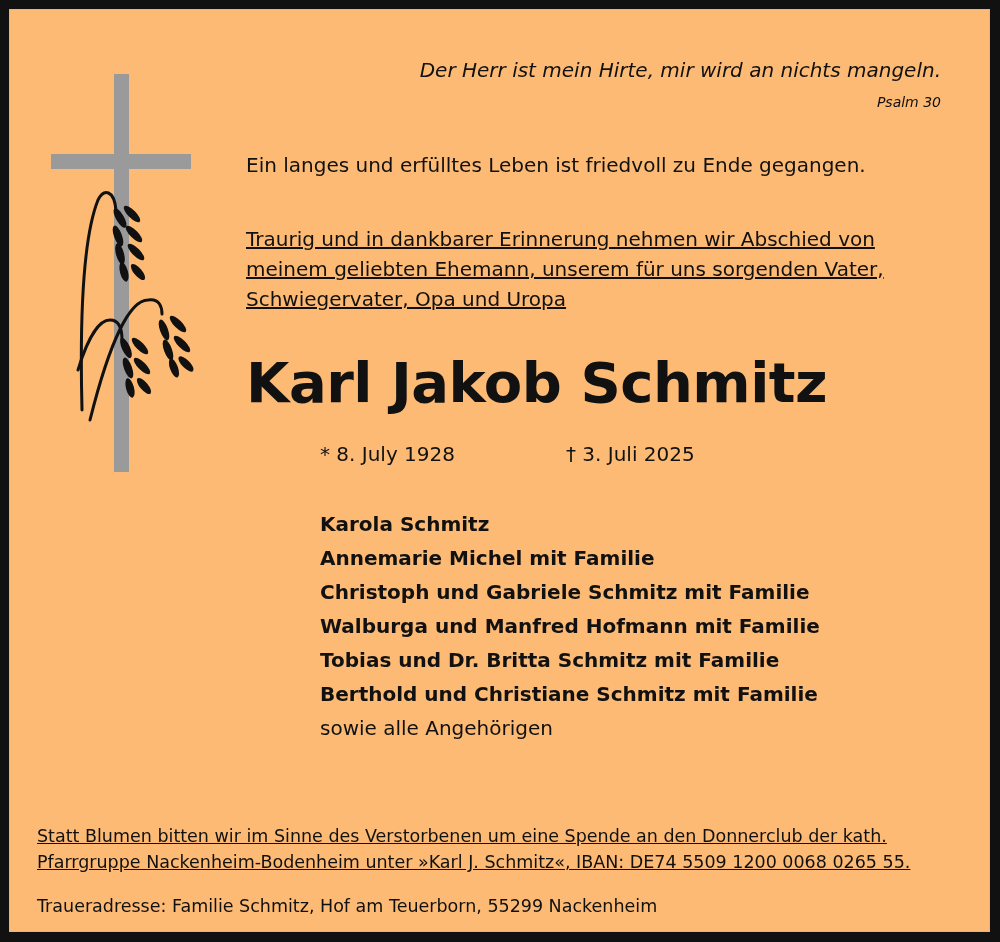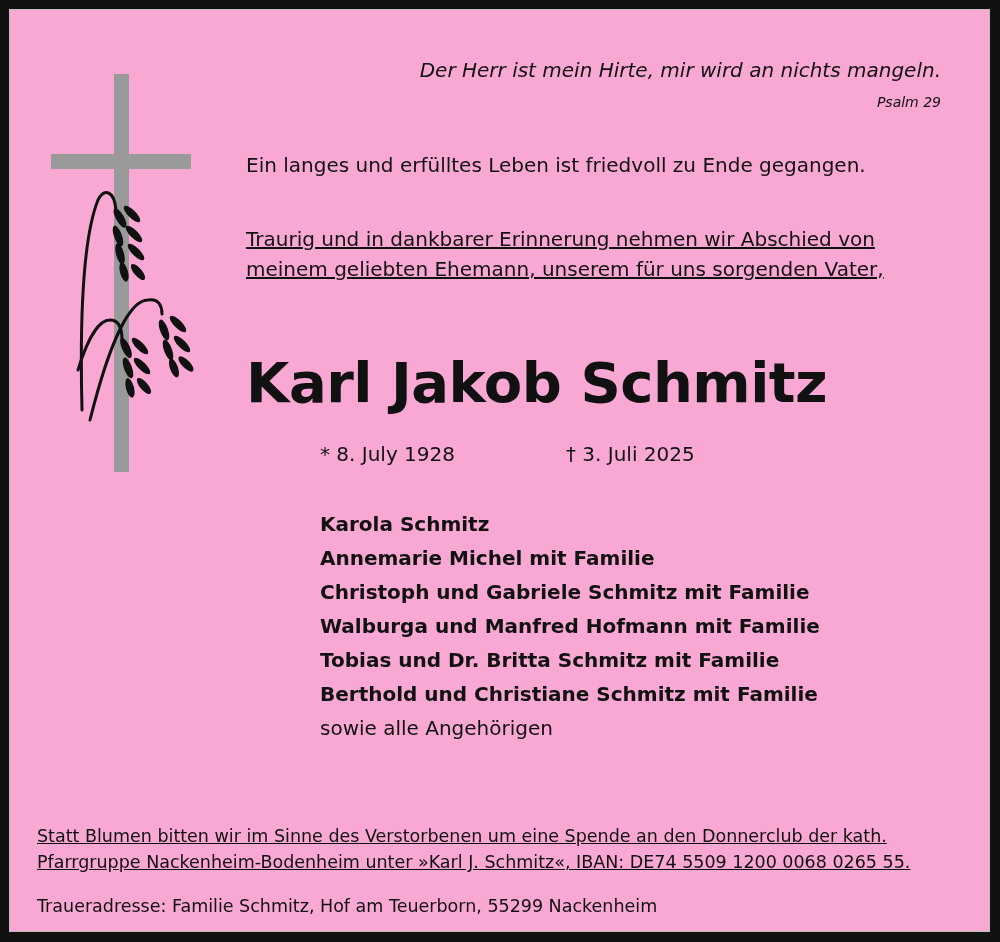--- a/index.html
+++ b/index.html
@@ -2,21 +2,21 @@
 <html><head>
 <meta charset="utf-8">
 <style>
   html, body { margin: 0; padding: 0; }
   body {
     width: 1000px; height: 942px; background: #111111; position: relative; overflow: hidden;
     font-family: "DejaVu Sans", "Liberation Sans", sans-serif; color: #111;
   }
   .card {
     position: absolute; left: 9px; top: 9px; width: 981px; height: 923px;
-    background: #f9a8d4; border: 1px solid #bdbdbd; box-sizing: border-box;
+    background: #fdba74; border: 1px solid #bdbdbd; box-sizing: border-box;
   }
   .abs { position: absolute; white-space: nowrap; }
   .motto { right: 48px; top: 48px; font-style: italic; font-size: 20px; text-align: right; }
   .motto-src { right: 48px; top: 84px; font-style: italic; font-size: 14px; }
   .intro { left: 236px; top: 143px; font-size: 20px; }
   .para { left: 236px; top: 214px; font-size: 20px; line-height: 30px; white-space: normal; width: 640px; }
   .name { left: 236px; top: 340px; font-size: 56px; font-weight: bold; letter-spacing: -0.5px; text-align: center; }
   .birth { left: 310px; top: 432px; font-size: 20px; }
   .death { left: 556px; top: 432px; font-size: 20px; }
   .family { left: 310px; top: 497px; font-size: 20px; line-height: 34px; }
@@ -61,27 +61,28 @@
       <ellipse cx="56" cy="168" rx="4" ry="11" transform="rotate(-25 56 168)"></ellipse>
       <ellipse cx="70" cy="166" rx="4" ry="11" transform="rotate(-45 70 166)"></ellipse>
       <ellipse cx="58" cy="188" rx="4" ry="11" transform="rotate(-20 58 188)"></ellipse>
       <ellipse cx="72" cy="186" rx="4" ry="11" transform="rotate(-45 72 186)"></ellipse>
       <ellipse cx="60" cy="208" rx="4" ry="10" transform="rotate(-15 60 208)"></ellipse>
       <ellipse cx="74" cy="206" rx="4" ry="10" transform="rotate(-40 74 206)"></ellipse>
     </g>
   </svg>
 
   <div class="abs motto">Der Herr ist mein Hirte, mir wird an nichts mangeln.</div>
-  <div class="abs motto-src">Psalm 29</div>
+  <div class="abs motto-src">Psalm 30</div>
 
   <div class="abs intro">Ein langes und erfülltes Leben ist friedvoll zu Ende gegangen.</div>
 
   <div class="abs para">
     <p>Traurig und in dankbarer Erinnerung nehmen wir Abschied von</p>
     <p>meinem geliebten Ehemann, unserem für uns sorgenden Vater,</p>
+    <p>Schwiegervater, Opa und Uropa</p>
   </div>
 
   <div class="abs name">Karl Jakob Schmitz</div>
   <div class="abs birth">* 8. July 1928</div>
   <div class="abs death">† 3. Juli 2025</div>
 
   <div class="abs family">
     <span class="b">Karola Schmitz</span>
     <span class="b">Annemarie Michel mit Familie</span>
     <span class="b">Christoph und Gabriele Schmitz mit Familie</span>

